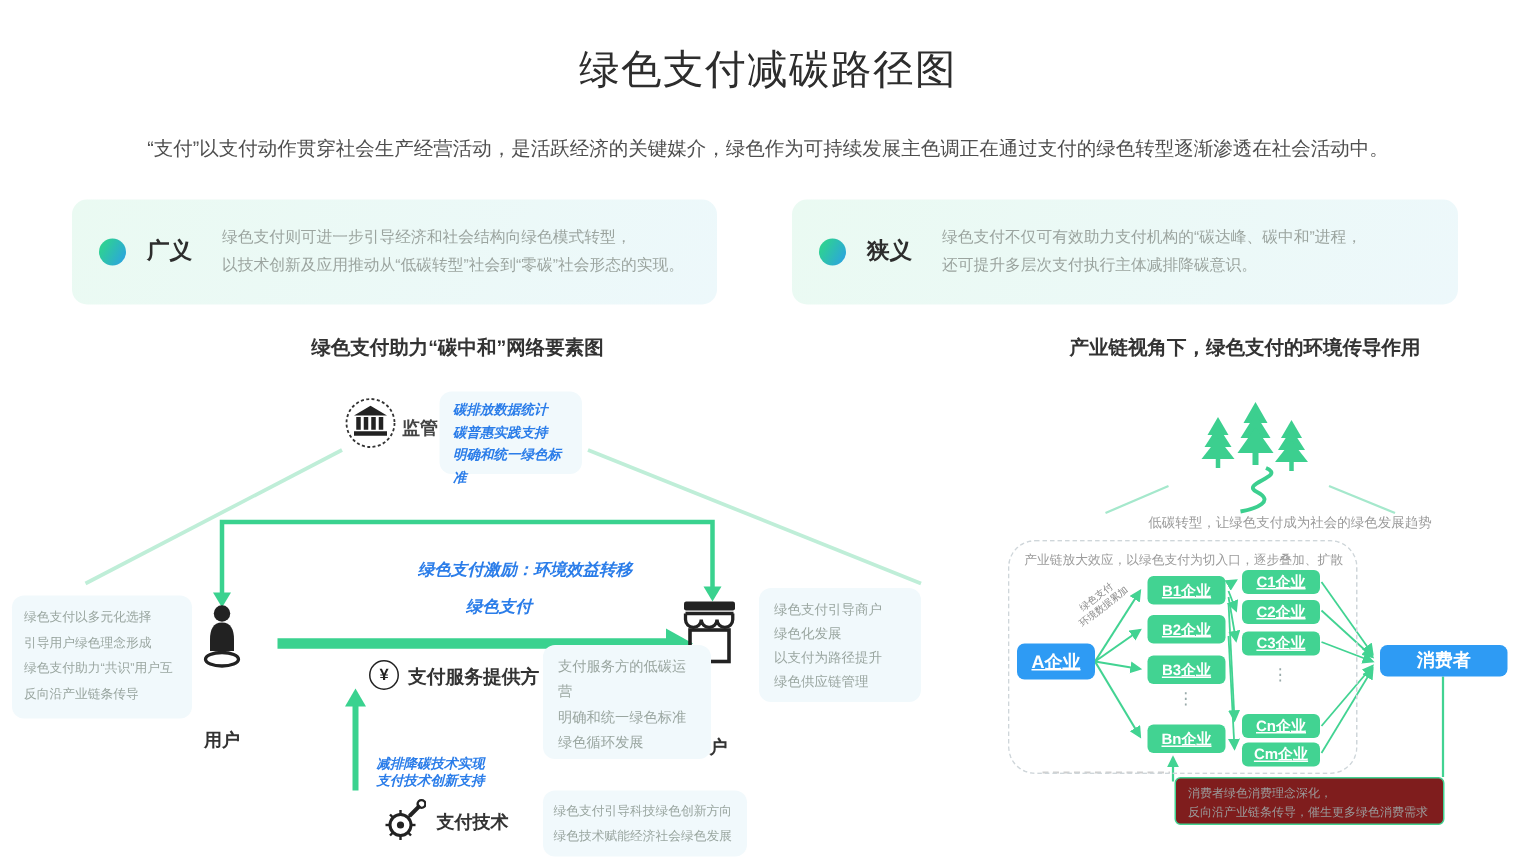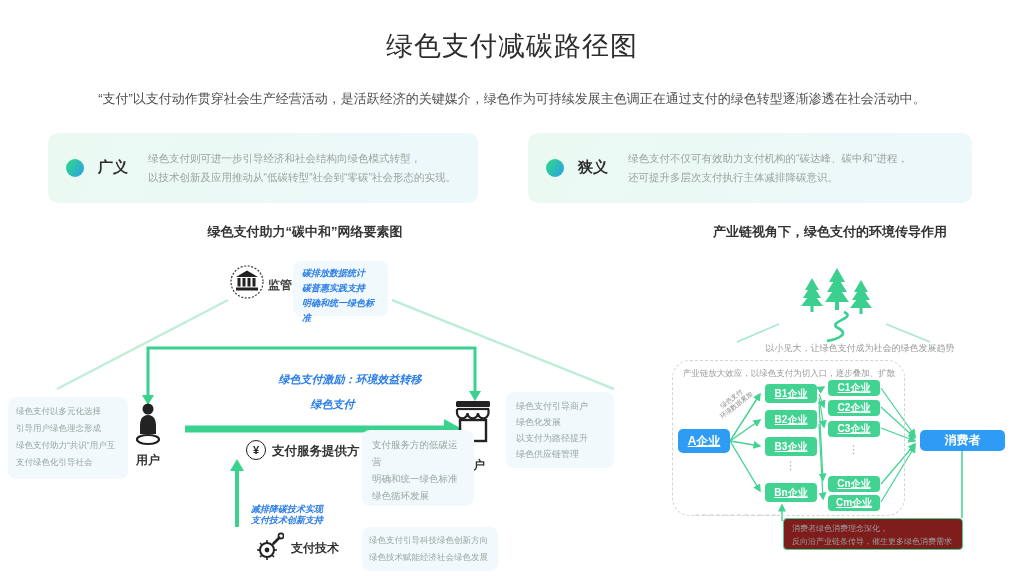--- a/index.html
+++ b/index.html
@@ -12,21 +12,21 @@
   #card-broad{left:48px;top:133px;width:430px;}
   #card-narrow{left:528px;top:133px;width:444px;}
   .def-dot{position:absolute;left:18px;top:26px;width:18px;height:18px;border-radius:50%;background:linear-gradient(120deg,#2ecf96 20%,#2b9fe8 100%);}
   .def-term{position:absolute;left:50px;top:25px;font-size:15px;font-weight:bold;color:#2d2d2d;}
   .def-desc{position:absolute;left:100px;top:16px;font-size:10.5px;line-height:19px;color:#9ba49f;}
   .section-header{font-size:13px;font-weight:bold;color:#333;text-align:center;}
   #header-left{left:150px;top:223px;width:310px;}
   #header-right{left:655px;top:223px;width:350px;}
   .info-box{background:#f1f9fc;border-radius:8px;color:#9aa6a0;}
   .blue-note{color:#2b7de9;font-weight:bold;font-style:italic;}
-  .entity-label{font-weight:bold;color:#333;font-size:12px;text-align:center;}
+  .entity-label{font-weight:bold;color:#333;font-size:12px;text-align:center;margin-top:33px;}
   #reg-box{left:293px;top:261px;width:95px;height:55px;padding:5px 9px;font-size:9px;line-height:15px;}
   #user-box{left:8px;top:397px;width:120px;height:82px;padding:6px 8px;font-size:8.5px;line-height:17px;}
   #merchant-box{left:506px;top:392px;width:108px;height:76px;padding:6px 10px;font-size:9px;line-height:16px;}
   #psp-box{left:362px;top:430px;width:112px;height:76px;padding:6px 10px;font-size:9.5px;line-height:17px;}
   #tech-box{left:362px;top:527px;width:136px;height:44px;padding:5px 7px;font-size:8.5px;line-height:17px;}
   #incentive-1{left:245px;top:372px;width:210px;text-align:center;font-size:11px;}
   #incentive-2{left:245px;top:397px;width:175px;text-align:center;font-size:11px;}
   #tech-note{left:251px;top:504px;font-size:9px;line-height:11px;}
   #reg-label{left:268px;top:277px;font-size:12px;font-weight:600;color:#444;}
   #user-label{left:120px;top:452px;width:56px;}
@@ -152,21 +152,21 @@
   <svg class="abs content" style="left:133px;top:402px;" width="30" height="44">
     <circle cx="15" cy="7" r="5.5" fill="#222"></circle>
     <path d="M15 13 c-6 0 -8 5 -8 11 v8 h16 v-8 c0 -6 -2 -11 -8 -11 Z" fill="#222"></path>
     <ellipse cx="15" cy="37.5" rx="11" ry="4.5" fill="none" stroke="#222" stroke-width="2.2"></ellipse>
   </svg>
   <div class="abs content entity-label" id="user-label">用户</div>
   <div class="abs content info-box" id="user-box">
     <div>绿色支付以多元化选择</div>
     <div>引导用户绿色理念形成</div>
     <div>绿色支付助力“共识”用户互</div>
-    <div>支付绿色化引导社会</div>
+    <div>反向沿产业链条传导</div>
   </div>
 
   <svg class="abs content" style="left:453px;top:400px;" width="40" height="46">
     <rect x="3" y="1" width="34" height="6" rx="1.5" fill="#222"></rect>
     <path d="M4 9 v4 a5 5 0 0 0 10.5 0 a5 5 0 0 0 10.5 0 a5 5 0 0 0 10.5 0 v-4" fill="none" stroke="#222" stroke-width="2.2"></path>
     <path d="M4 9 h32" stroke="#222" stroke-width="2.2"></path>
     <rect x="7" y="20" width="26" height="21" fill="none" stroke="#222" stroke-width="2.4"></rect>
   </svg>
   <div class="abs content entity-label" id="merchant-label">商户</div>
   <div class="abs content info-box" id="merchant-box">
@@ -220,21 +220,21 @@
         <path d="M41 10 L51 26 H31 Z"></path>
         <path d="M41 19 L53 36 H29 Z"></path>
         <rect x="39" y="36" width="4" height="8"></rect>
       <path d="M65 14 L72 26 H58 Z"></path>
         <path d="M65 20 L74 34 H56 Z"></path>
         <path d="M65 28 L76 42 H54 Z"></path>
         <rect x="63.5" y="42" width="3" height="6"></rect>
     </g>
     <path d="M48 46 C62 52 30 56 42 62 C54 68 42 73 31 75" fill="none" stroke="#3ccf8f" stroke-width="2.6"></path>
   </svg>
-  <div class="abs content" id="trees-caption">以小见大，让绿色支付成为社会的绿色发展趋势</div>
+  <div class="abs content" id="trees-caption">低碳转型，让绿色支付成为社会的绿色发展趋势</div>
 
   <div class="abs content" id="chain-dashed-box"></div>
   <div class="abs content" id="chain-note">产业链放大效应，以绿色支付为切入口，逐步叠加、扩散</div>
 
   <div class="abs content" id="ab-arrow-label">
     <div>绿色支付</div>
     <div>环境数据累加</div>
   </div>
 
   <div class="node node-blue abs content" id="node-a">

